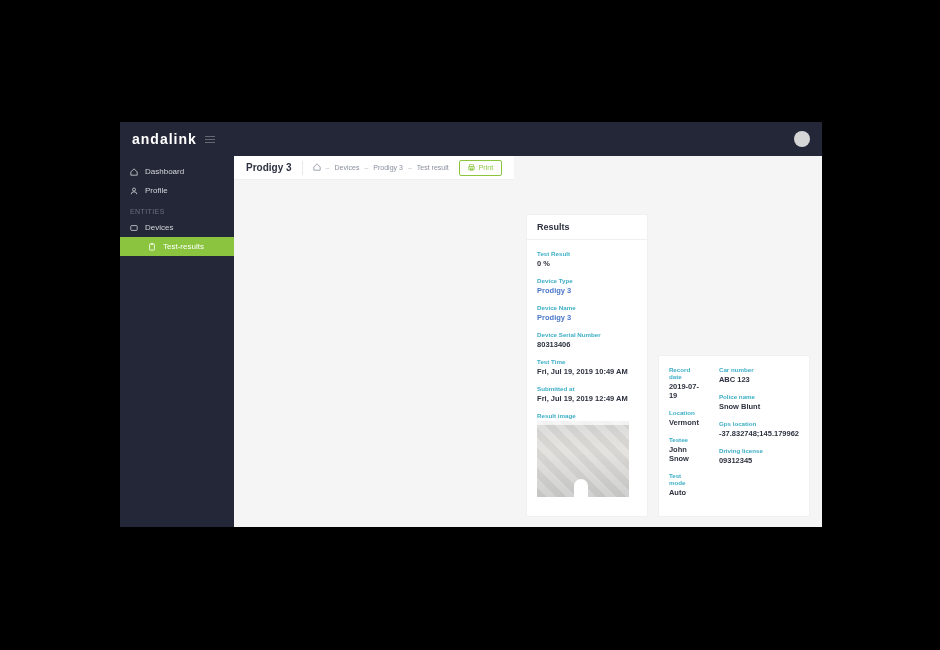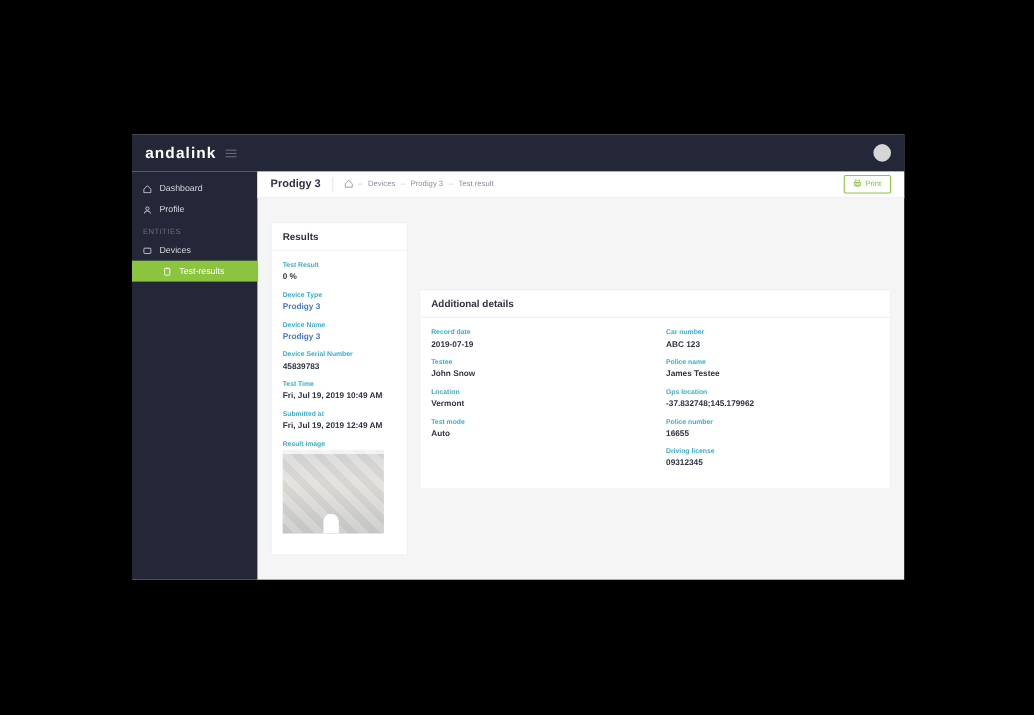--- a/index.html
+++ b/index.html
@@ -100,21 +100,21 @@
   .nav-icon {
     width: 8px;
     height: 8px;
     display: inline-flex;
     align-items: center;
     justify-content: center;
   }
   .main {
     flex: 1;
     display: flex;
-    flex-direction: column;
+    flex-direction: row;
     min-height: 0;
   }
   .page-header {
     height: 24px;
     background: #fff;
     border-bottom: 1px solid #eef0f2;
     display: flex;
     align-items: center;
     padding: 0 12px;
     gap: 10px;
@@ -148,21 +148,21 @@
     display: flex;
     align-items: center;
     gap: 4px;
     cursor: pointer;
   }
   .content {
     flex: 1;
     padding: 10px 12px;
     display: flex;
     gap: 10px;
-    align-items: center;
+    align-items: flex-end;
     overflow: hidden;
   }
   .card {
     background: #fff;
     border: 1px solid #eef0f2;
     border-radius: 2px;
   }
   .card-left {
     width: 125px;
   }
@@ -320,76 +320,71 @@
             <div class="field">
               <div class="field-label">Device Type</div>
               <div class="field-value field-link">Prodigy 3</div>
             </div>
             <div class="field">
               <div class="field-label">Device Name</div>
               <div class="field-value field-link">Prodigy 3</div>
             </div>
             <div class="field">
               <div class="field-label">Device Serial Number</div>
-              <div class="field-value">45839783</div>
+              <div class="field-value">80313406</div>
             </div>
             <div class="field">
               <div class="field-label">Test Time</div>
               <div class="field-value">Fri, Jul 19, 2019 10:49 AM</div>
             </div>
             <div class="field">
               <div class="field-label">Submitted at</div>
               <div class="field-value">Fri, Jul 19, 2019 12:49 AM</div>
             </div>
             <div class="field">
               <div class="field-label">Result image</div>
               <div class="result-img pixelated">
                 <div class="mouth"></div>
               </div>
             </div>
           </div>
         </div>
 
         <div class="card card-right">
-          <div class="card-header">Additional details</div>
           <div class="card-body two-col">
             <div>
               <div class="field">
                 <div class="field-label">Record date</div>
                 <div class="field-value">2019-07-19</div>
               </div>
               <div class="field">
+                <div class="field-label">Location</div>
+                <div class="field-value">Vermont</div>
+              </div>
+              <div class="field">
                 <div class="field-label">Testee</div>
                 <div class="field-value">John Snow</div>
               </div>
               <div class="field">
-                <div class="field-label">Location</div>
-                <div class="field-value">Vermont</div>
-              </div>
-              <div class="field">
                 <div class="field-label">Test mode</div>
                 <div class="field-value">Auto</div>
               </div>
             </div>
             <div>
               <div class="field">
                 <div class="field-label">Car number</div>
                 <div class="field-value">ABC 123</div>
               </div>
               <div class="field">
                 <div class="field-label">Police name</div>
-                <div class="field-value">James Testee</div>
+                <div class="field-value">Snow Blunt</div>
               </div>
               <div class="field">
                 <div class="field-label">Gps location</div>
                 <div class="field-value">-37.832748;145.179962</div>
-              </div>
-              <div class="field">
-                <div class="field-label">Police number</div>
-                <div class="field-value">16655</div>
               </div>
               <div class="field">
                 <div class="field-label">Driving license</div>
                 <div class="field-value">09312345</div>
               </div>
             </div>
           </div>
         </div>
       </div>
     </div>

